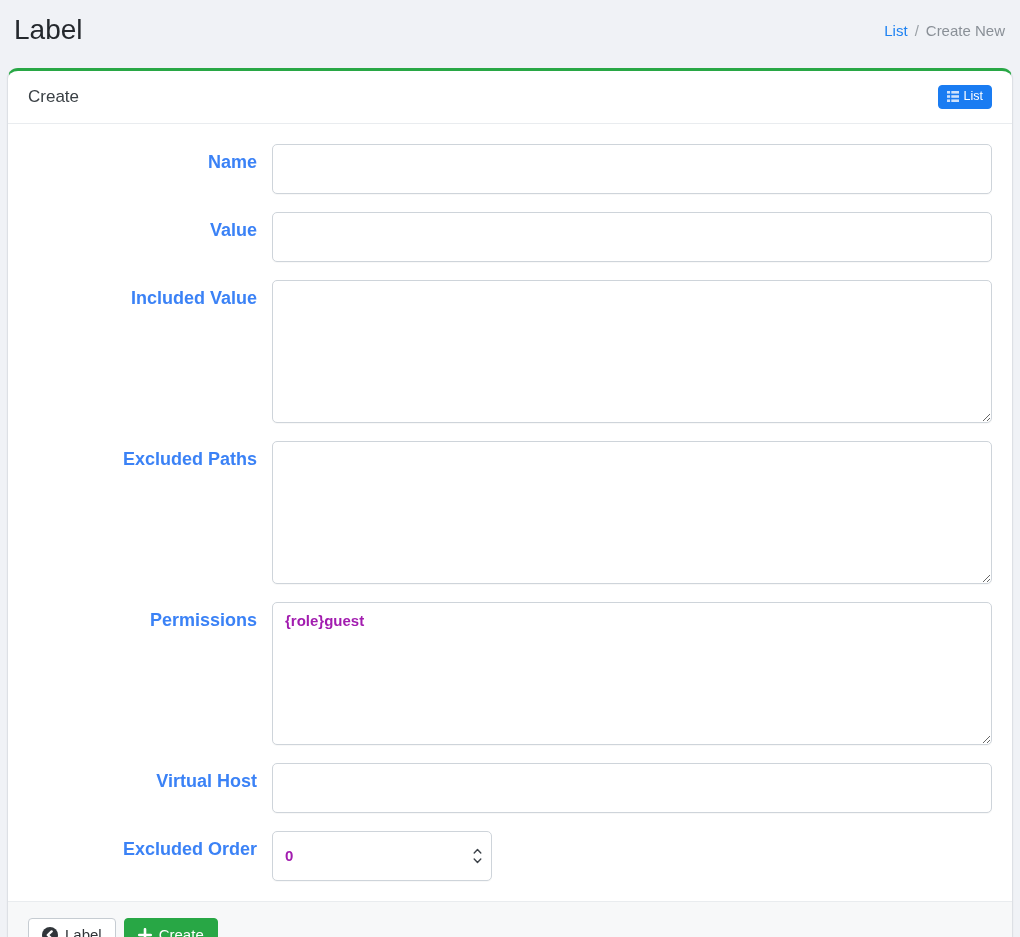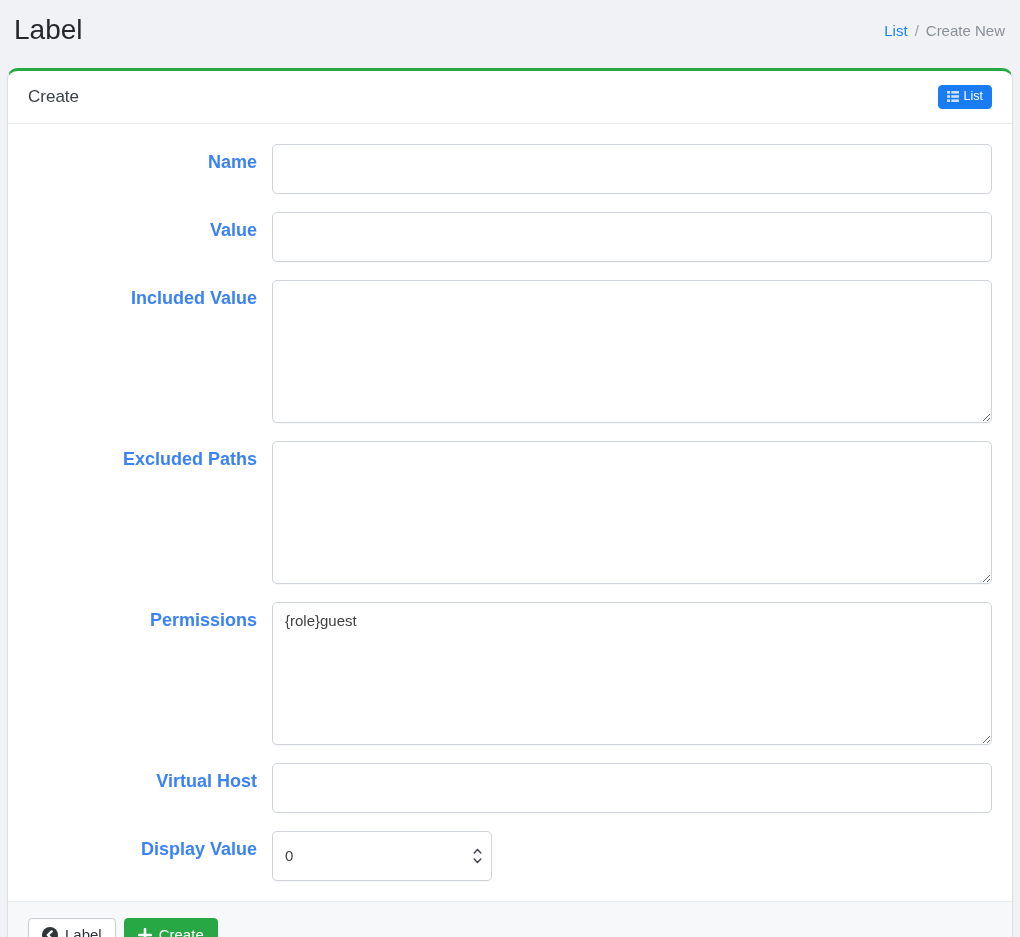--- a/index.html
+++ b/index.html
@@ -62,25 +62,26 @@
     padding: 8px 15px 0 0;
     text-align: right;
     font-weight: bold; font-size: 18px; color: #3b82f6;
     line-height: 20px;
   }
   .form-control {
     flex: 1 1 auto; width: 100%;
     height: 36px;
     border: 1px solid #ced4da; border-radius: 5px;
     padding: 24px 12px;
-    font-size: 15px; color: #404040;
+    font-size: 15px; color: #a21caf;
     font-family: inherit;
     background: #fff;
     outline: none;
     box-shadow: 0 1px 1px rgba(0,0,0,.03);
+    font-weight: bold;
   }
   textarea.form-control {
     height: 143px; resize: vertical;
     padding-top: 7px; line-height: 1.45;
   }
   .num-wrap { position: relative; flex: 0 0 220px; width: 220px; }
   .num-wrap input { width: 100%; padding-right: 28px; }
   .num-wrap input::-webkit-outer-spin-button,
   .num-wrap input::-webkit-inner-spin-button { -webkit-appearance: none; margin: 0; }
   .spinner {
@@ -171,21 +172,21 @@
       <label class="form-label">Permissions</label>
       <textarea class="form-control" style="">{role}guest</textarea>
     </div>
 
     <div class="form-row">
       <label class="form-label">Virtual Host</label>
       <input type="text" class="form-control" value="" style="">
     </div>
 
     <div class="form-row">
-      <label class="form-label">Display Value</label>
+      <label class="form-label">Excluded Order</label>
       <span class="num-wrap">
         <input type="number" class="form-control" value="0" style="">
         <span class="spinner"><svg width="11" height="20" viewBox="0 0 11 20">
               <polyline points="2.2,7 5.5,3.6 8.8,7" fill="none" stroke="#3c4248" stroke-width="1.4" stroke-linecap="round" stroke-linejoin="round"></polyline>
               <polyline points="2.2,13 5.5,16.4 8.8,13" fill="none" stroke="#3c4248" stroke-width="1.4" stroke-linecap="round" stroke-linejoin="round"></polyline>
             </svg></span>
       </span>
     </div>
 
   </div>

